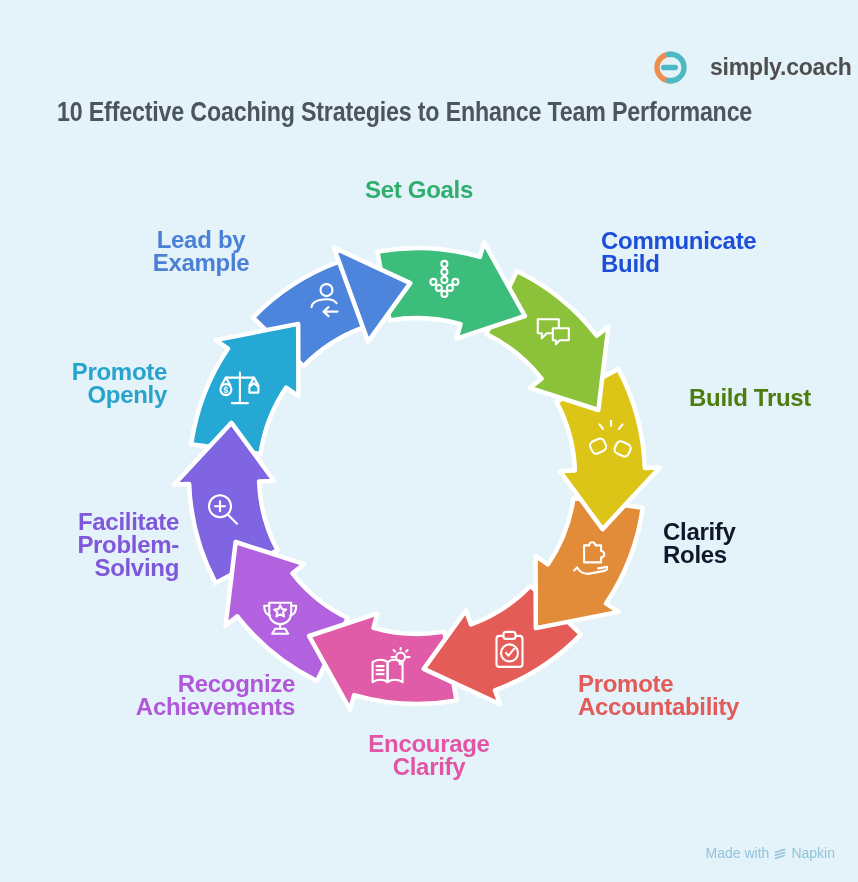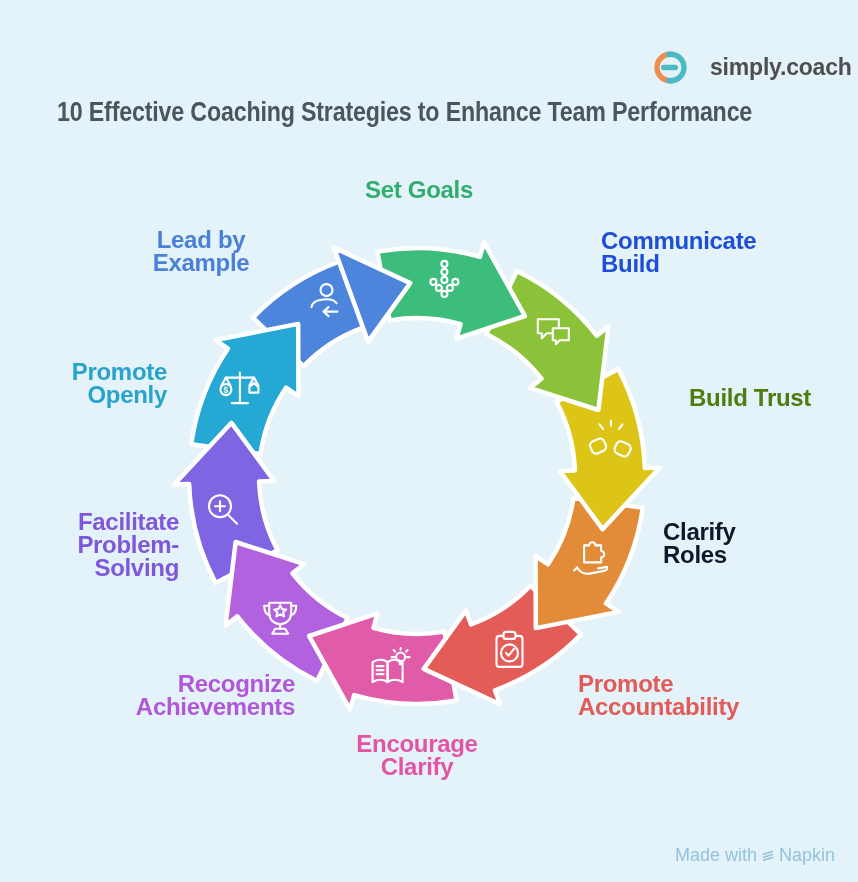--- a/index.html
+++ b/index.html
@@ -16,22 +16,22 @@
   .logo-text{font-size:23px;font-weight:600;letter-spacing:-0.2px;}
   h1.title{
     position:absolute;left:57px;top:97px;margin:0;
     font-size:27px;font-weight:bold;white-space:nowrap;
     transform:scaleX(0.86);transform-origin:left top;letter-spacing:-0.2px;
   }
   .seg-label{
     position:absolute;font-size:24px;font-weight:bold;line-height:23px;letter-spacing:-0.3px;
   }
   .watermark{
-    position:absolute;right:23px;top:845px;display:flex;align-items:center;gap:4px;
-    font-size:18px;font-weight:500;
+    position:absolute;right:23px;top:845px;display:flex;align-items:flex-end;gap:4px;
+    font-size:14px;font-weight:500;
   }
 </style>
 </head>
 <body style="background: rgb(228, 242, 250);">
 
 <div id="stage">
 
   <div class="logo">
     <svg width="33" height="33" viewBox="-16.5 -16.5 33 33">
       <path id="logo-arc-orange" d="M2,-13 A13.2,13.2 0 1 0 2,13" fill="none" stroke-width="5.4" stroke-linecap="round" stroke="#ef8d4d"></path>
@@ -132,21 +132,21 @@
         <div>Build Trust</div>
       </div>
       <div class="seg-label" style="color: #0f172a; top: 520px; left: 663px; text-align: left;">
         <div>Clarify</div>
         <div>Roles</div>
       </div>
       <div class="seg-label" style="color: rgb(226, 91, 88); top: 672px; left: 578px; text-align: left;">
         <div>Promote</div>
         <div>Accountability</div>
       </div>
-      <div class="seg-label" style="color: rgb(227, 85, 164); top: 732px; left: 307px; width: 220px; text-align: center;">
+      <div class="seg-label" style="color: rgb(227, 85, 164); top: 732px; left: 319px; width: 220px; text-align: center;">
         <div>Encourage</div>
         <div>Clarify</div>
       </div>
       <div class="seg-label" style="color: rgb(177, 87, 217); top: 672px; right: 563px; text-align: right;">
         <div>Recognize</div>
         <div>Achievements</div>
       </div>
       <div class="seg-label" style="color: rgb(126, 87, 218); top: 510px; right: 679px; text-align: right; margin-left: 28px;">
         <div>Facilitate</div>
         <div>Problem-</div>

